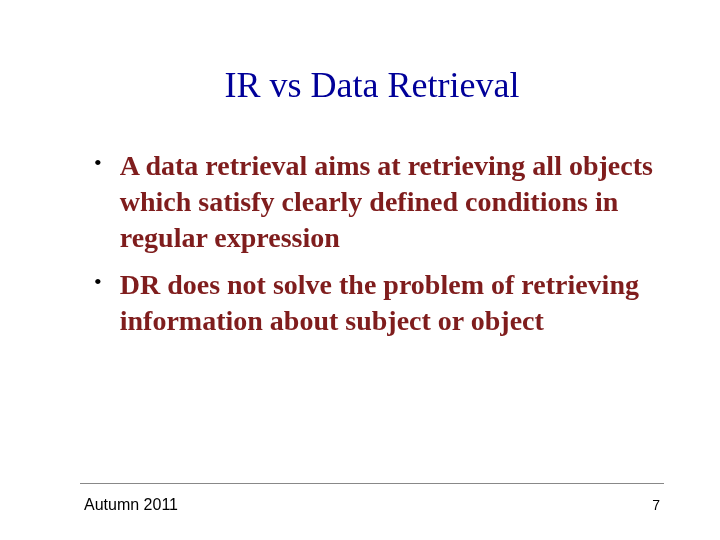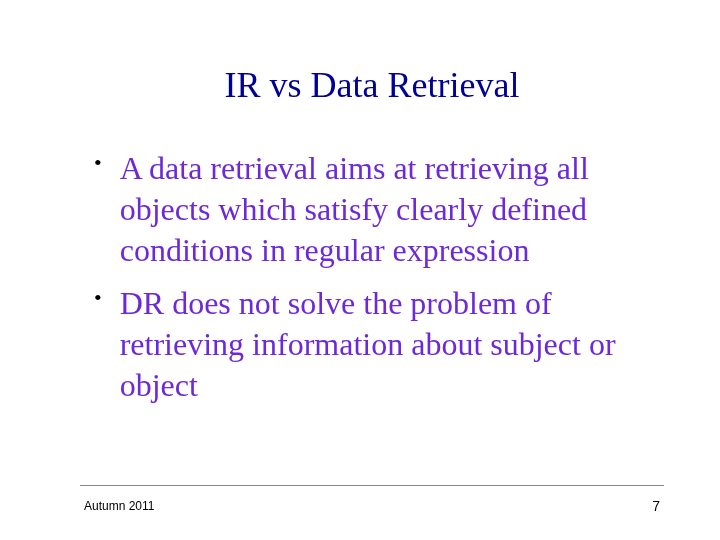--- a/index.html
+++ b/index.html
@@ -37,42 +37,42 @@
       margin-bottom: 2px;
     }
     .bullet {
       color: #000000;
       font-size: 22px;
       margin-right: 14px;
       line-height: 1.4;
       flex-shrink: 0;
     }
     .bullet-text {
-      color: #6d28d9;
-      font-size: 32px;
+      color: #7f1d1d;
+      font-size: 28px;
       line-height: 1.28;
-      font-weight: normal;
+      font-weight: bold;
     }
     .footer {
       position: absolute;
       bottom: 26px;
       left: 60px;
       right: 60px;
     }
     .footer-line {
       border-top: 1px solid #888888;
       margin-bottom: 8px;
     }
     .footer-row {
       display: flex;
       justify-content: space-between;
       align-items: center;
     }
     .footer-left {
-      font-size: 12px;
+      font-size: 16px;
       color: #000000;
       font-family: Arial, sans-serif;
     }
     .footer-right {
       font-size: 14px;
       color: #000000;
       font-family: Arial, sans-serif;
     }
   </style>
 </head>

